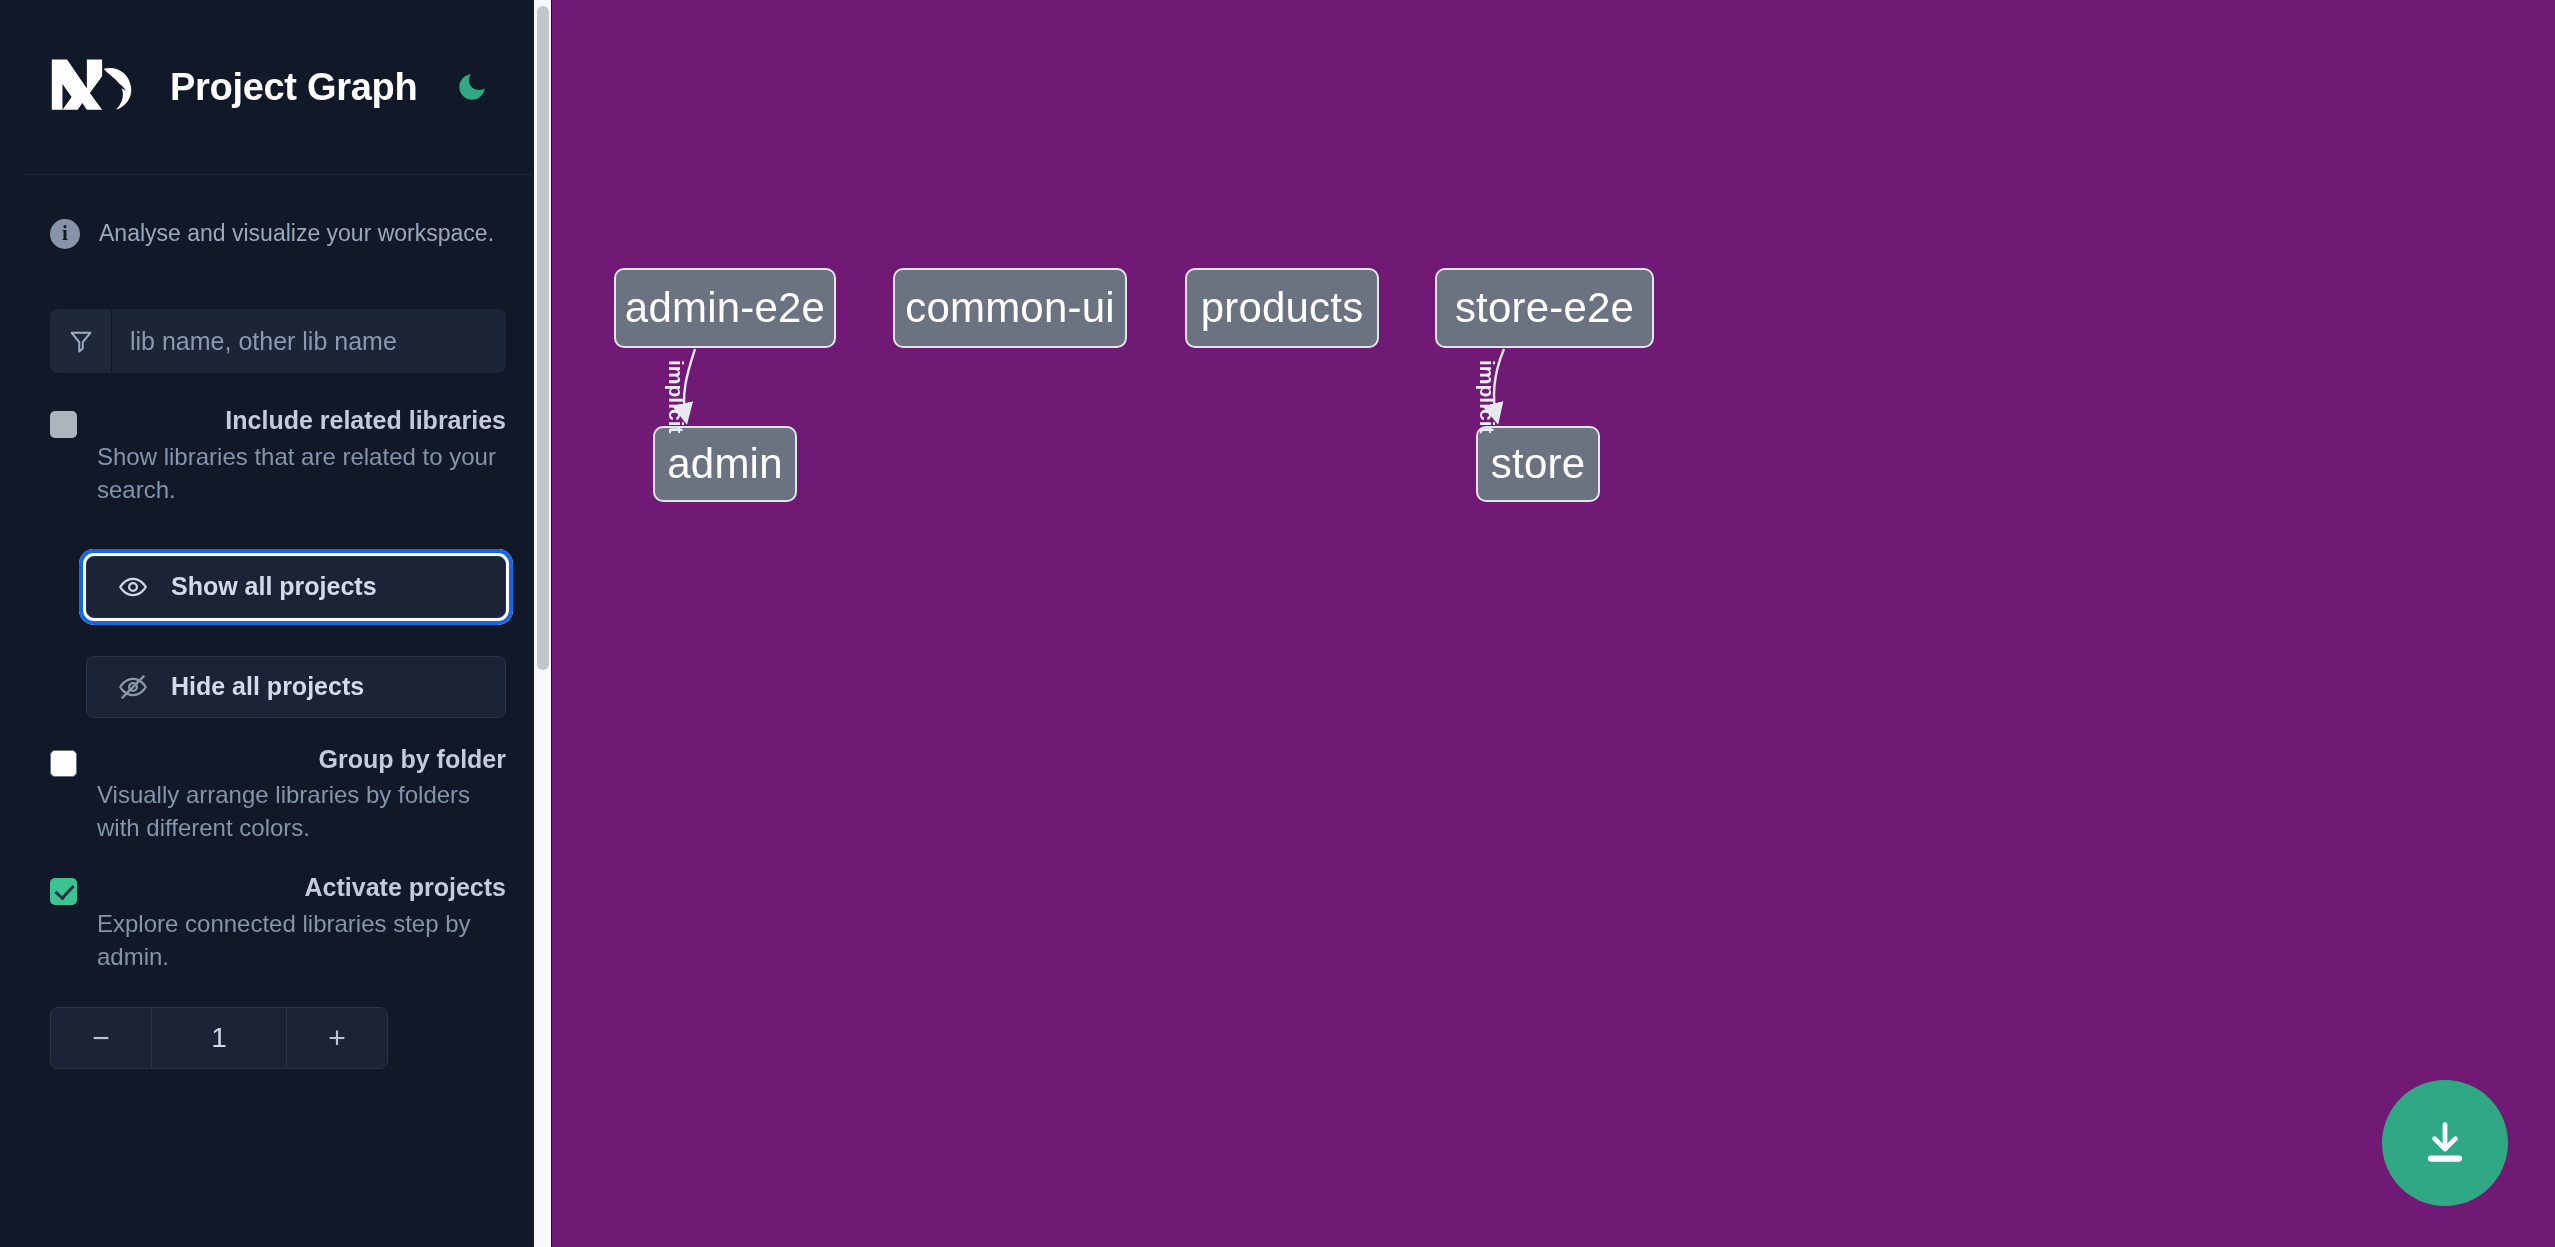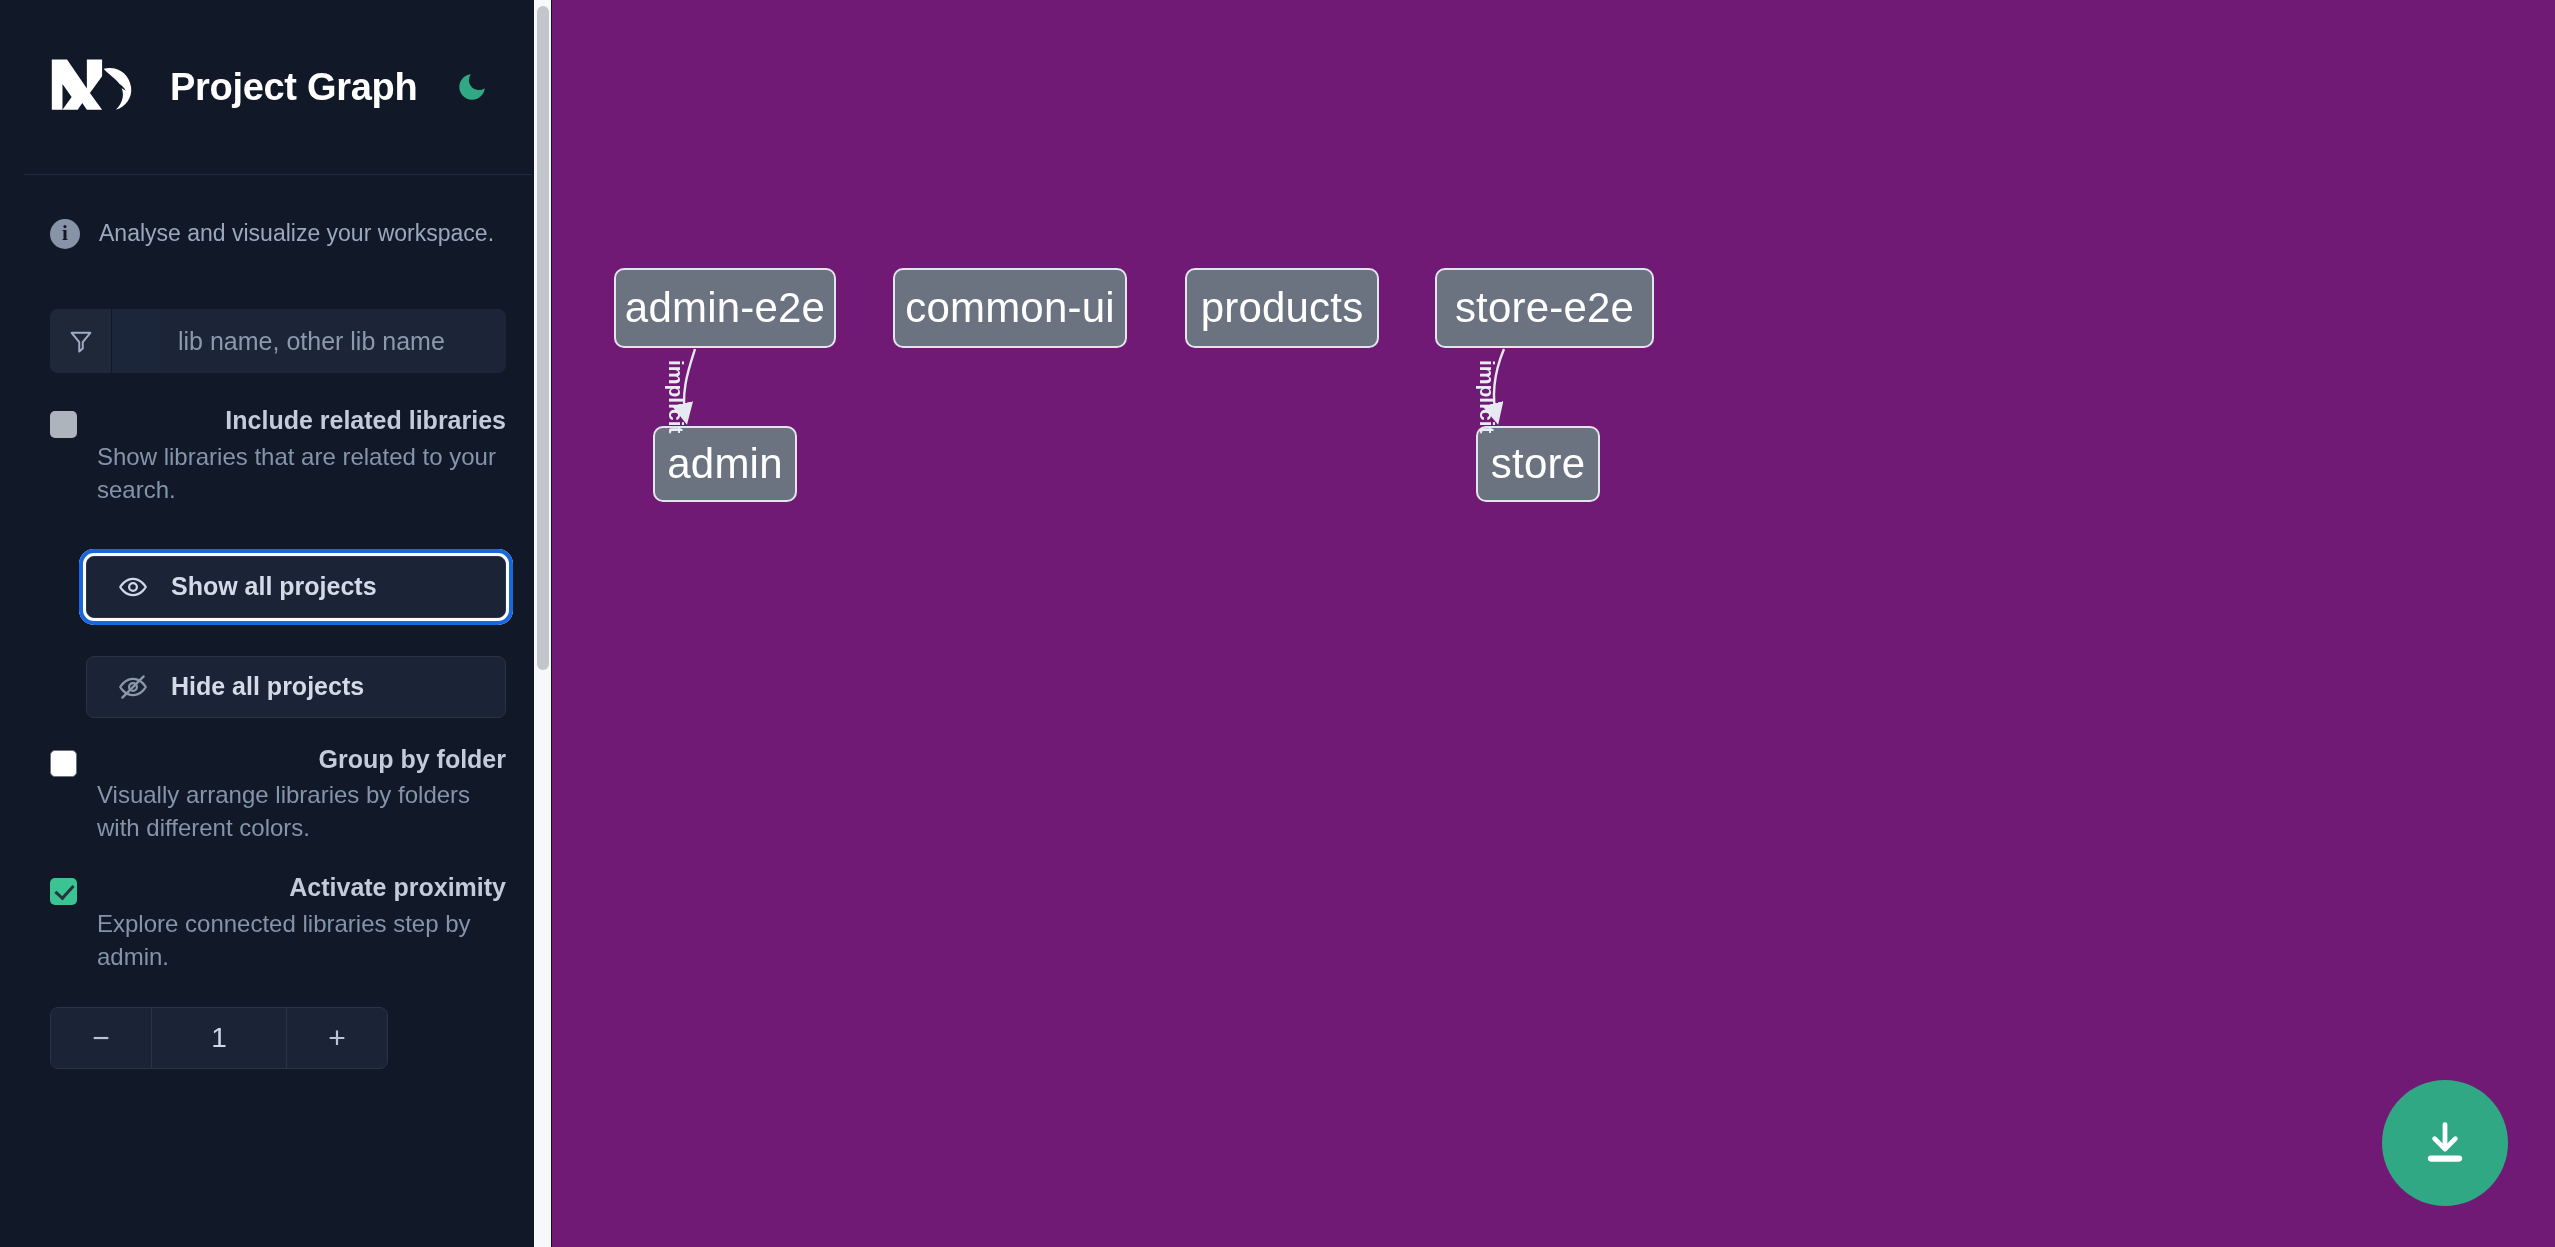--- a/index.html
+++ b/index.html
@@ -99,21 +99,20 @@
   }
 
   
   .filter-wrap {
     margin: 48px 26px 0 26px;
     height: 64px;
     display: flex;
     border-radius: 8px;
     overflow: hidden;
     background: #1c263a;
-    gap: 48px;
   }
   .filter-icon-box {
     width: 62px;
     flex: 0 0 62px;
     background: #1e2839;
     display: flex;
     align-items: center;
     justify-content: center;
     border-right: 1px solid #111827;
   }
@@ -390,21 +389,21 @@
         <div class="cb cb-empty"></div>
         <div class="check-texts">
           <div class="check-label">Group by folder</div>
           <div class="check-desc">Visually arrange libraries by folders with different colors.</div>
         </div>
       </div>
 
       <div class="check-group tight">
         <div class="cb cb-checked"></div>
         <div class="check-texts">
-          <div class="check-label">Activate proximity</div>
+          <div class="check-label">Activate projects</div>
           <div class="check-desc">Explore connected libraries step by admin.</div>
         </div>
       </div>
 
       <div class="stepper-wrap">
         <div class="stepper">
           <button class="step-btn minus">−</button>
           <div class="step-val">1</div>
           <button class="step-btn plus">+</button>
         </div>

